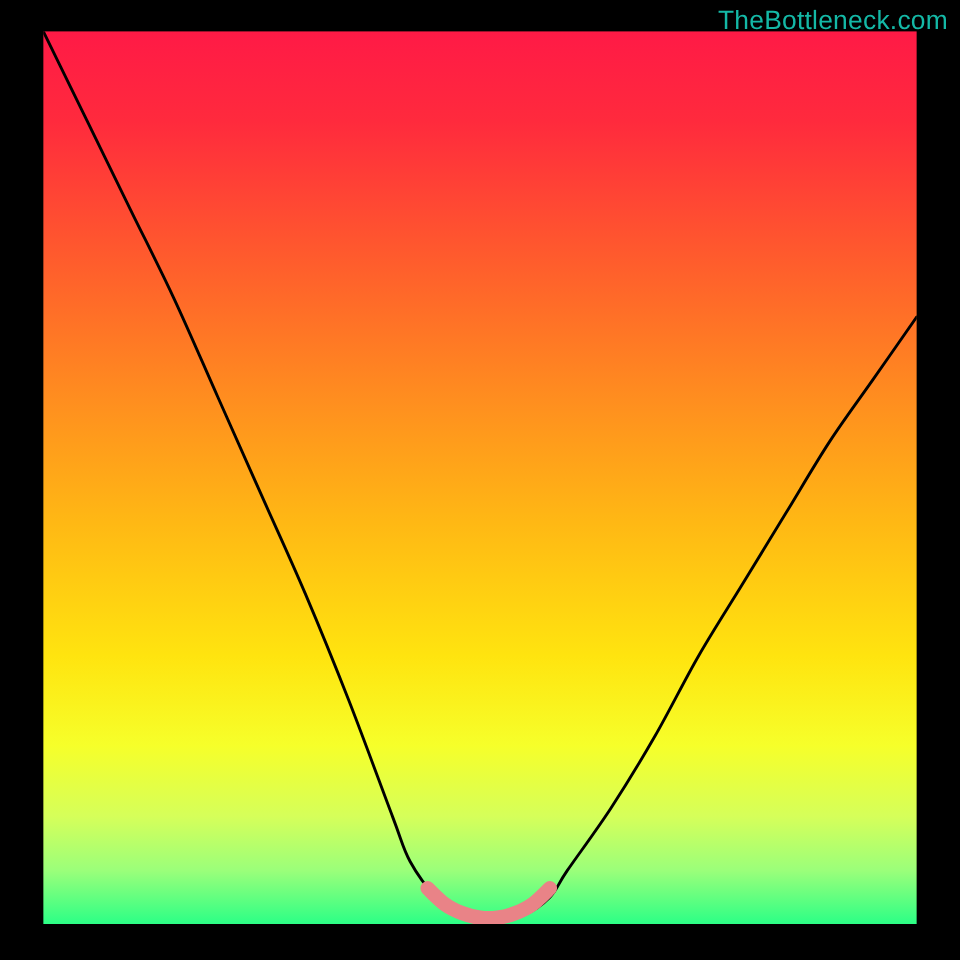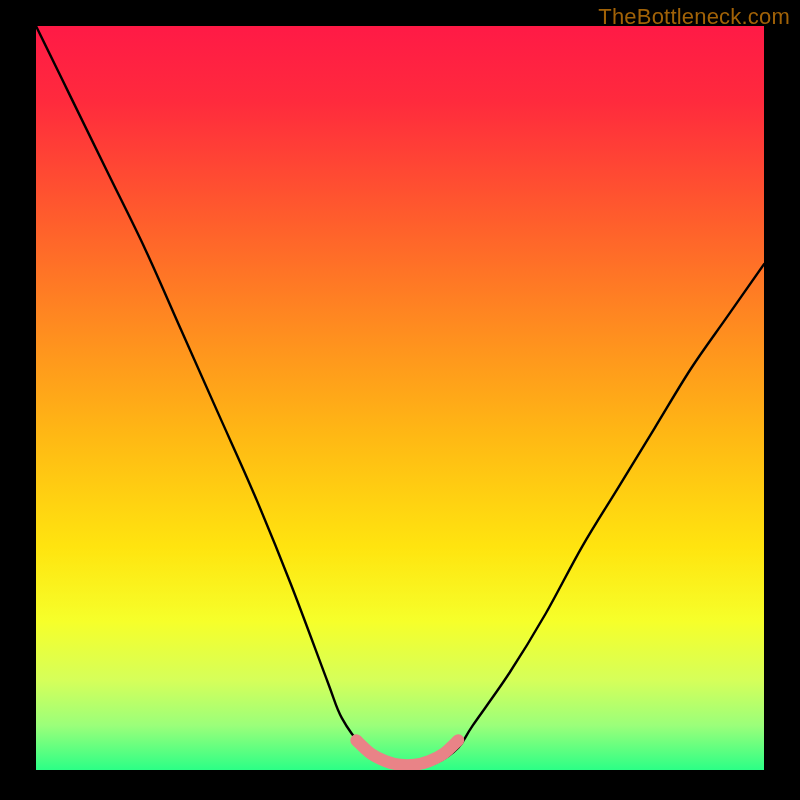--- a/index.html
+++ b/index.html
@@ -13,21 +13,21 @@
   }
   .wrap {
     position: relative;
     width: 800px;
     height: 800px;
   }
   .watermark {
     position: absolute;
     top: 4px;
     right: 10px;
-    color: #a16207;
+    color: #14b8a6;
     font-size: 22px;
     font-weight: 400;
     letter-spacing: 0.2px;
     z-index: 10;
   }
   .plot {
     position: absolute;
     left: 36px;
     top: 26px;
     width: 728px;

